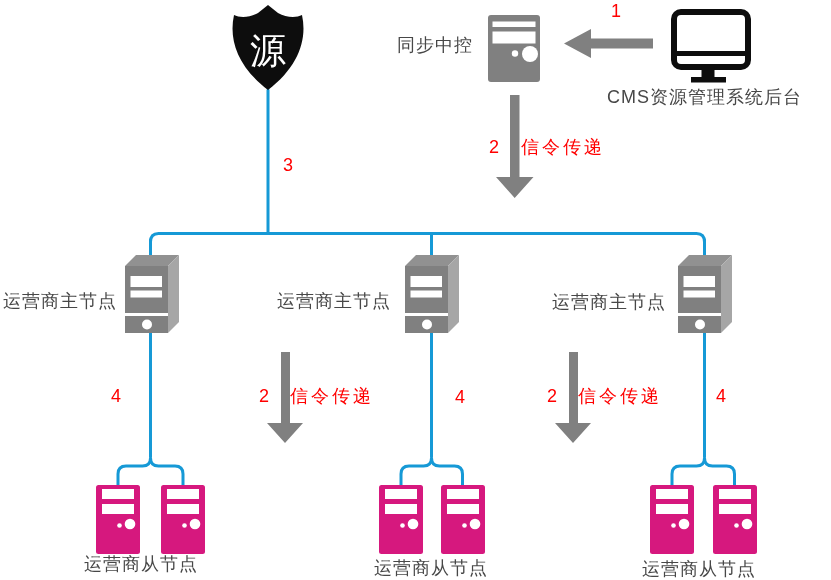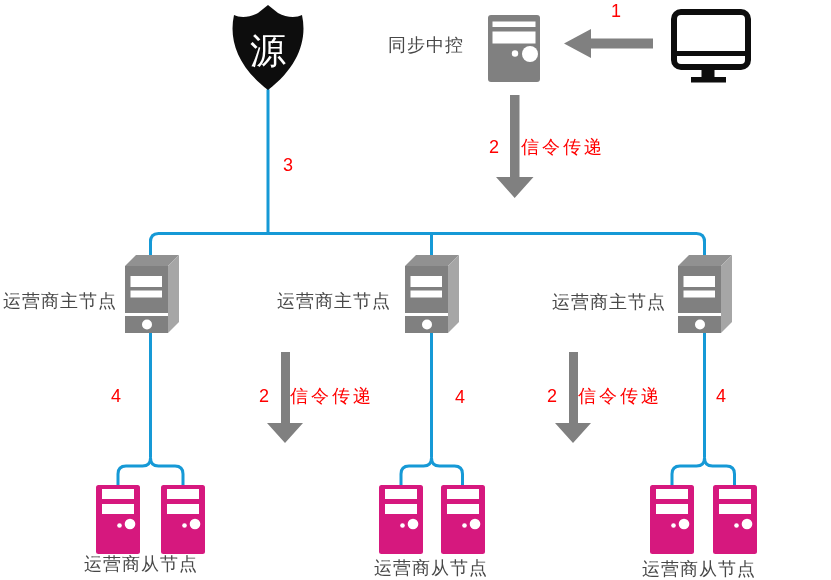--- a/index.html
+++ b/index.html
@@ -41,39 +41,40 @@
     <path class="garrow" d="M569,352 H578 V423 H591 L573,443 L555,423 H569 Z"></path>
   </svg>
 
   <div class="abs" style="left:229px;top:5px;">
     <svg width="78" height="85" viewBox="0 0 78 85">
       <path class="f-black" d="M39,0 L49,8 C57,12.5 67,13 73,10 C78.5,35 69,62 39,85 C9,62 -0.5,35 5,10 C11,13 21,12.5 29,8 Z"></path>
       <text class="shield-char" x="39" y="58" text-anchor="middle">源</text>
     </svg>
   </div>
 
-  <div class="abs cn-label" style="left:388px;top:35px;">同步中控</div>
+  <div class="abs cn-label" style="left:397px;top:35px;">同步中控</div>
   <div class="abs" style="left:488px;top:15px;">
     <svg width="52" height="67" viewBox="0 0 52 67">
       <rect class="f-gray" x="0" y="0" width="52" height="67" rx="3"></rect>
       <rect class="f-white" x="4.5" y="6.5" width="43" height="5.5"></rect>
       <rect class="f-white" x="4.5" y="16.5" width="43" height="12"></rect>
       <circle class="f-white" cx="27" cy="38.5" r="3.2"></circle>
       <circle class="f-white" cx="42" cy="39" r="8"></circle>
     </svg>
   </div>
 
   <div class="abs" style="left:671px;top:9px;">
     <svg width="80" height="74" viewBox="0 0 80 74">
       <rect class="s-black" x="3" y="3" width="74" height="55" rx="7"></rect>
       <rect class="f-black" x="6" y="42" width="68" height="5"></rect>
       <rect class="f-black" x="30.5" y="58" width="13" height="10"></rect>
       <rect class="f-black" x="20" y="68" width="35" height="5.5"></rect>
     </svg>
   </div>
+  <div class="abs cn-label" style="left:607px;top:87px;">CMS资源管理系统后台</div>
 
   <div class="abs red" style="left:611px;top:1px;">1</div>
   <div class="abs red" style="left:489px;top:137px;">2</div>
   <div class="abs red red-cn" style="left:521px;top:137px;">信令传递</div>
   <div class="abs red" style="left:283px;top:155px;">3</div>
   <div class="abs red" style="left:111px;top:386px;">4</div>
   <div class="abs red" style="left:259px;top:386px;">2</div>
   <div class="abs red red-cn" style="left:290px;top:386px;">信令传递</div>
   <div class="abs red" style="left:455px;top:387px;">4</div>
   <div class="abs red" style="left:547px;top:386px;">2</div>

